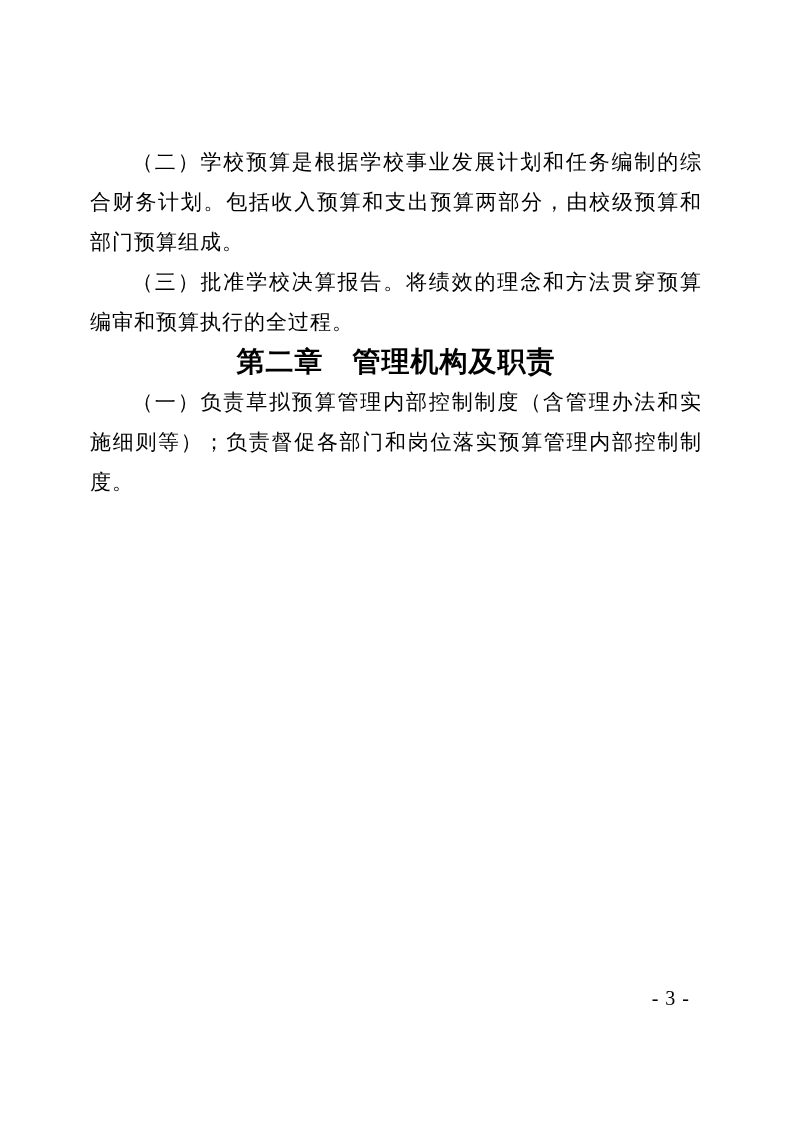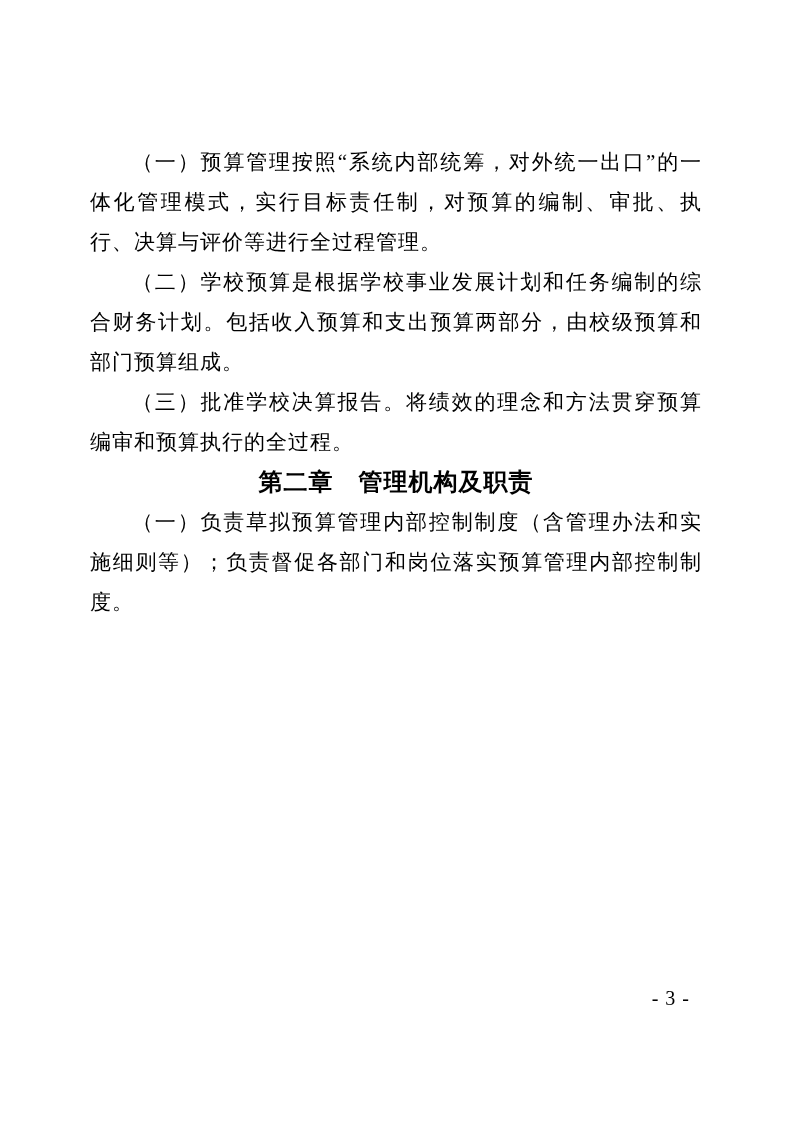--- a/index.html
+++ b/index.html
@@ -25,21 +25,21 @@
     text-align: justify;
   }
   .para { text-indent: 2em; }
   .lead {
     font-weight: bold;
     margin-right: 0.45em;
   }
   .chapter-heading {
     font-family: "Liberation Sans", "DejaVu Sans", sans-serif;
     font-weight: bold;
-    font-size: 24px;
+    font-size: 28px;
     line-height: 40px;
     letter-spacing: 1px;
     text-align: center;
     text-indent: 0;
   }
   .page-number {
     position: absolute;
     top: 986px;
     right: 104px;
     font-size: 20px;
@@ -47,21 +47,20 @@
     letter-spacing: 1px;
     font-family: "Liberation Serif", "DejaVu Serif", serif;
   }
 </style>
 </head>
 <body>
 
 <div class="page">
   <div class="body-text">
 
-    <p class="para">（一）预算管理按照“系统内部统筹，对外统一出口”的一体化管理模式，实行目标责任制，对预算的编制、审批、执行、决算与评价等进行全过程管理。</p>
 
     <p class="para">（二）学校预算是根据学校事业发展计划和任务编制的综合财务计划。包括收入预算和支出预算两部分，由校级预算和部门预算组成。</p>
 
     <p class="para">（三）批准学校决算报告。将绩效的理念和方法贯穿预算编审和预算执行的全过程。</p>
 
     <h2 class="chapter-heading">第二章　管理机构及职责</h2>
 
 
 
 

